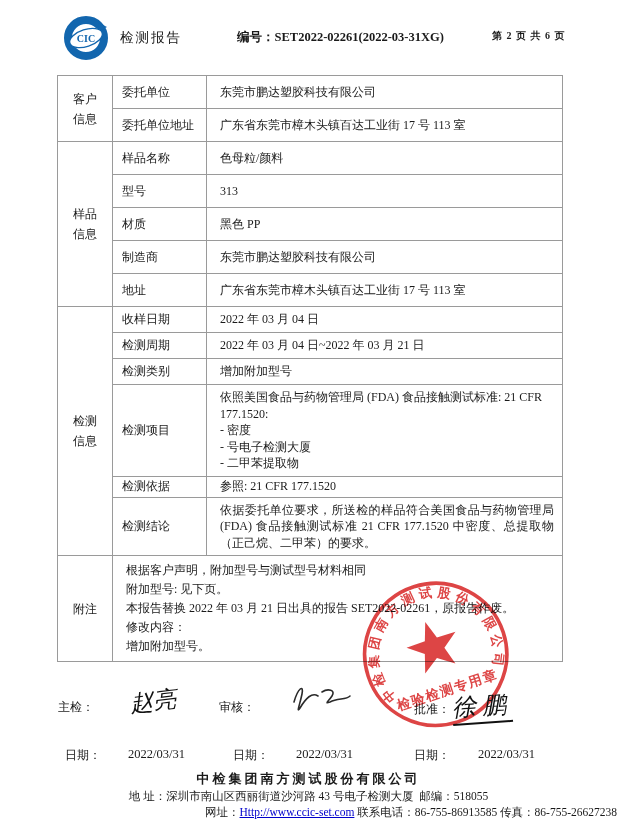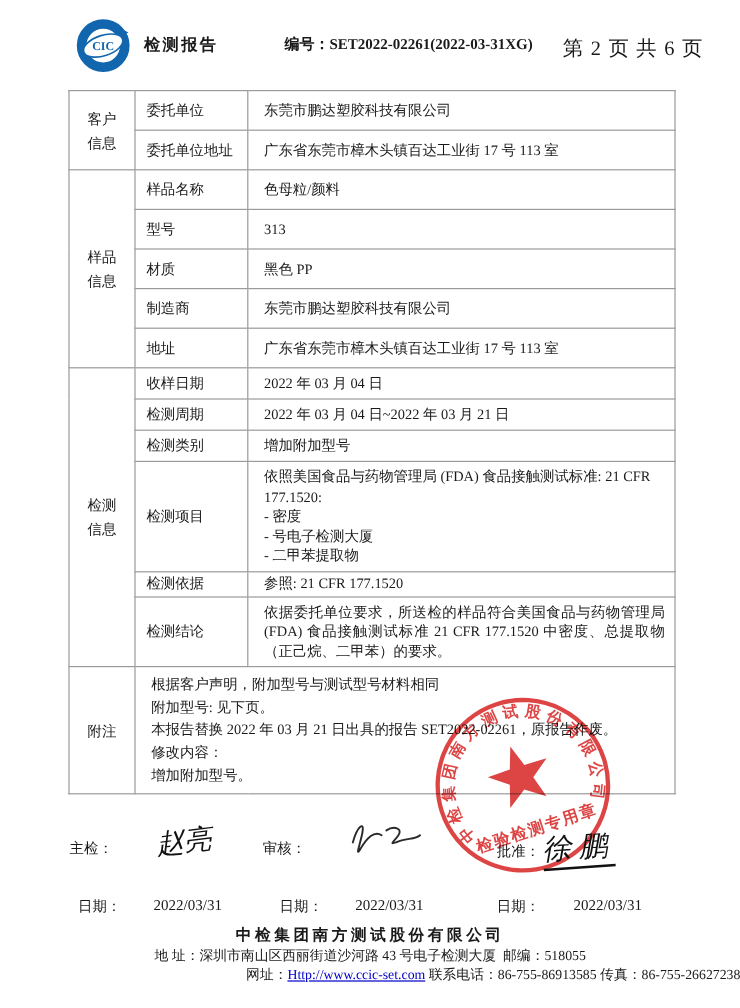--- a/index.html
+++ b/index.html
@@ -5,23 +5,23 @@
   * { margin:0; padding:0; box-sizing:border-box; }
   html,body { width:617px; height:840px; }
   body {
     font-family:"Liberation Serif","DejaVu Serif",serif;
     background:#ffffff; color:#1a1a1a; position:relative; overflow:hidden;
   }
   .abs { position:absolute; }
 
   
   #logo { left:63px; top:15px; width:46px; height:46px; }
-  #report-title { left:120px; top:29px; font-size:13.5px; font-weight:bold; letter-spacing:2px; }
+  #report-title { left:120px; top:29px; font-size:13.5px; font-weight:normal; letter-spacing:2px; }
   #report-no { left:237px; top:29px; font-size:12.5px; font-weight:bold; }
-  #page-info { left:469px; top:29px; font-size:17px; font-weight:normal; letter-spacing:1px; }
+  #page-info { left:492px; top:29px; font-size:10px; font-weight:bold; letter-spacing:1px; }
 
   
   #report-table { left:57px; top:75px; width:506px; border-collapse:collapse; table-layout:fixed; }
   #report-table td { border:1px solid #9a9a9a; font-size:12px; vertical-align:middle; }
   td.sec { text-align:center; line-height:20px; font-size:12.5px; }
   td.lbl { padding-left:9px; }
   td.val { padding-left:13px; padding-right:8px; }
   tr.h33 { height:33px; }
   tr.h26 { height:26px; }
   tr.h20 { height:21px; }

